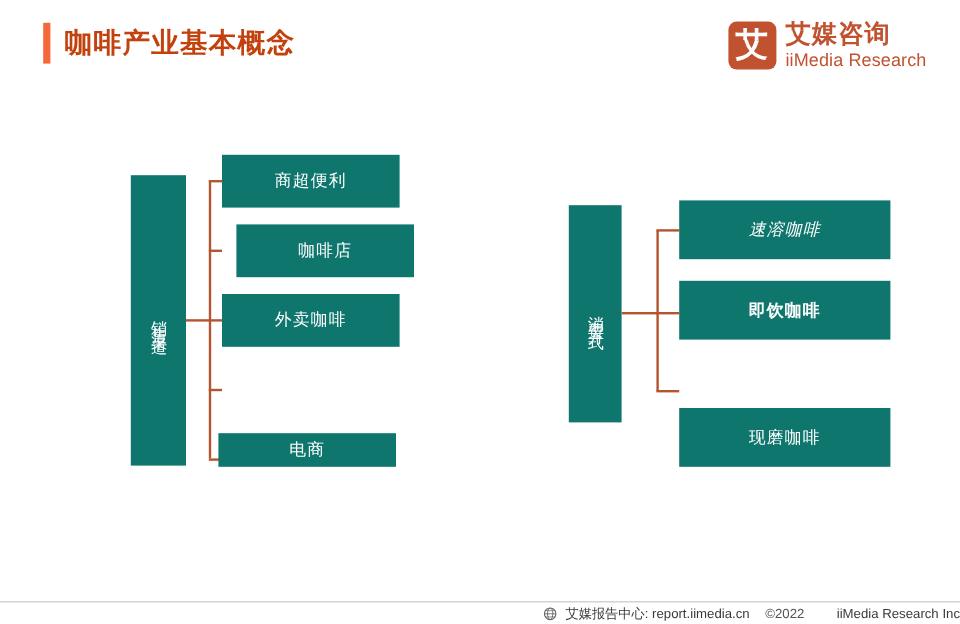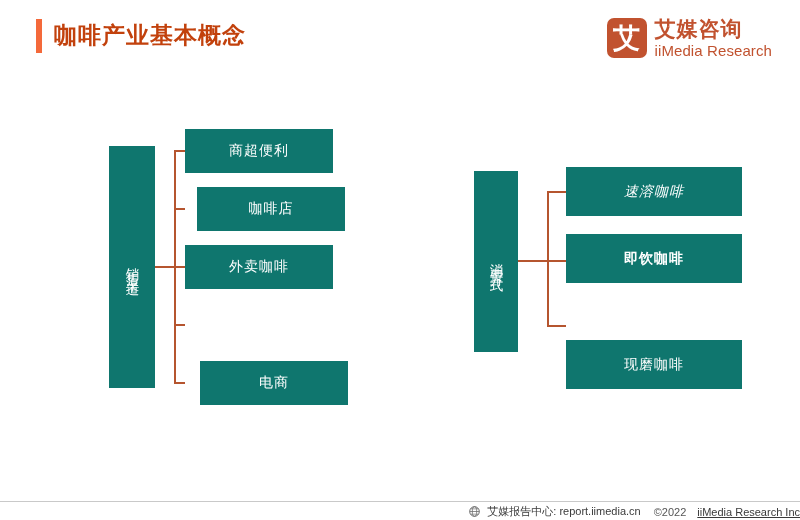--- a/index.html
+++ b/index.html
@@ -128,21 +128,21 @@
     gap: 7px;
     white-space: nowrap;
   }
   #globe-icon {
     display: inline-block;
     width: 11px; height: 11px;
     line-height: 11px;
   }
   #footer-site { color: #3a3a3a; }
   #footer-copy { color: #555555; margin-left: 6px; }
-  #footer-org { color: #3a3a3a; margin-left: 4px; text-decoration: underline; }
+  #footer-org { color: #3a3a3a; margin-left: 20px; }
 </style>
 </head>
 <body>
 
 <div id="header">
   <div id="title-accent-bar"></div>
   <div id="page-title">咖啡产业基本概念</div>
 
   <div id="logo">
     <div id="logo-mark">艾</div>
@@ -163,21 +163,21 @@
 
   <div class="connector h" style="left:174px; top:72px; width:11px;"></div>
   <div class="connector h" style="left:174px; top:130px; width:11px;"></div>
   <div class="connector h" style="left:174px; top:188px; width:11px;"></div>
   <div class="connector h" style="left:174px; top:246px; width:11px;"></div>
   <div class="connector h" style="left:174px; top:304px; width:11px;"></div>
 
   <div class="node" style="left:185px; top:51px; width:148px; height:44px;">商超便利</div>
   <div class="node" style="left:185px; top:109px; width:148px; height:44px;margin-left:12px;">咖啡店</div>
   <div class="node" style="left:185px; top:167px; width:148px; height:44px;">外卖咖啡</div>
-  <div class="node" style="left:200px; top:283px; width:148px; height:44px;">电商</div>
+  <div class="node" style="left:182px; top:283px; width:148px; height:28px;">电商</div>
 
   <div class="node trunk" style="left:474px; top:93px; width:44px; height:181px;">消费方式</div>
 
   <div class="connector h" style="left:518px; top:182px; width:30px;"></div>
 
   <div class="connector v" style="left:547px; top:114px; height:134px;"></div>
 
   <div class="connector h" style="left:547px; top:113px; width:19px;"></div>
   <div class="connector h" style="left:547px; top:182px; width:19px;"></div>
   <div class="connector h" style="left:547px; top:247px; width:19px;"></div>

